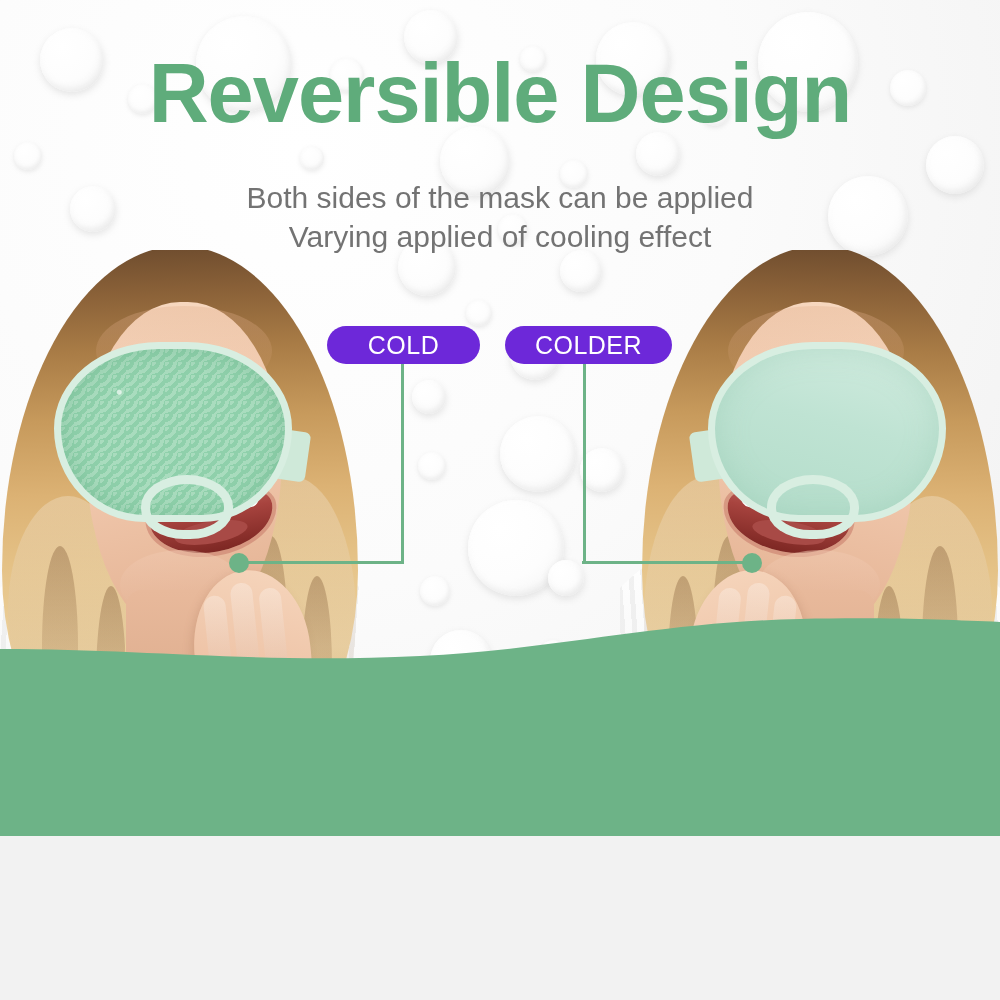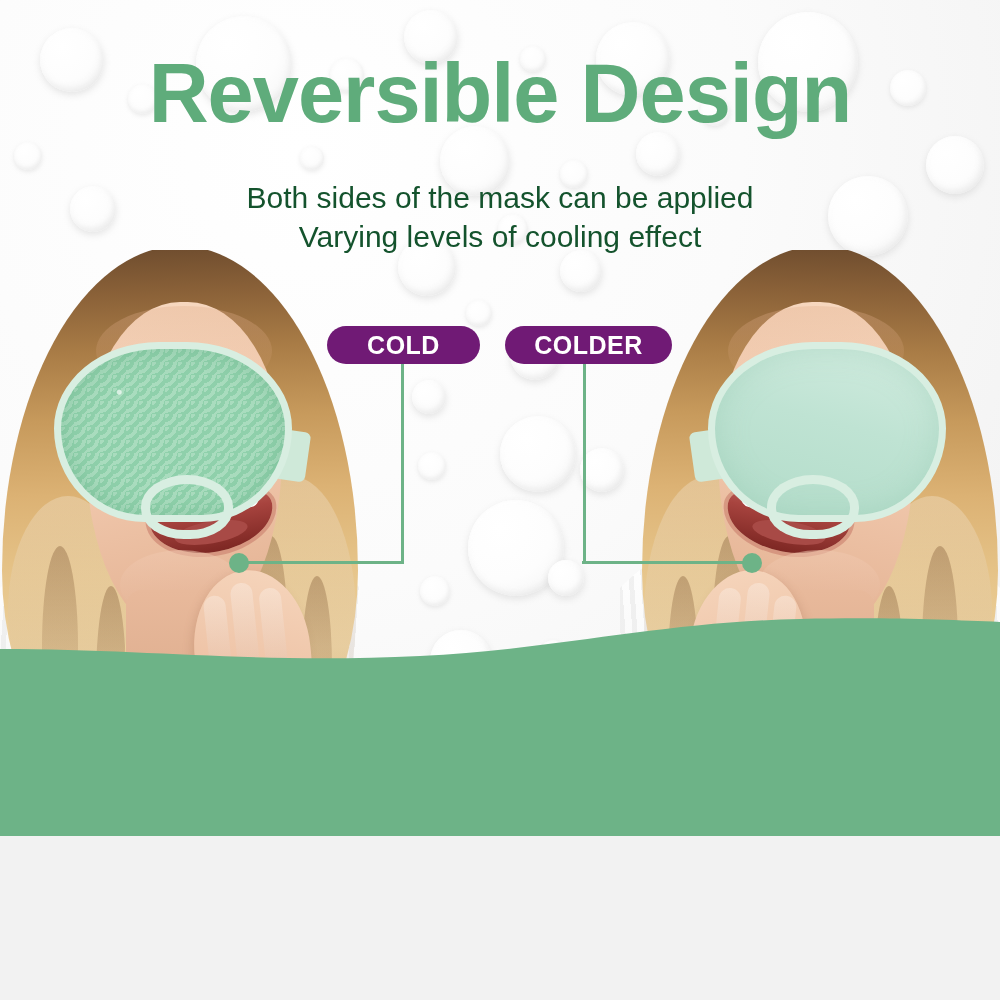--- a/index.html
+++ b/index.html
@@ -19,21 +19,21 @@
   .drop{position:absolute;border-radius:50%;
         background:radial-gradient(circle at 34% 30%, #ffffff 0%, #fdfdfd 55%, #f3f3f3 100%);
         box-shadow:0 3px 7px rgba(175,175,175,.30), inset -2px -3px 6px rgba(205,205,205,.30), inset 2px 3px 5px rgba(255,255,255,.95);}
   .drop.sm{box-shadow:0 2px 4px rgba(180,180,180,.25), inset -1px -2px 4px rgba(205,205,205,.25);}
 
   
   .title{position:absolute;left:0;right:0;top:52px;text-align:center;
          font-size:83px;line-height:1;font-weight:700;letter-spacing:-1px;
          color:#5FAC7B;}
   .subtitle{position:absolute;left:0;right:0;top:178px;text-align:center;
-            color:#14532d;font-size:30px;line-height:39px;font-weight:400;}
+            color:#737373;font-size:30px;line-height:39px;font-weight:400;}
   .subtitle span{display:block;}
 
   
   .model{position:absolute;top:250px;height:580px;overflow:hidden;}
   .model.left{left:0;width:360px;}
   .model.right{left:620px;width:380px;}
   .model.right .figure{transform:scaleX(-1);}
   .figure{position:absolute;inset:0;}
 
   
@@ -114,22 +114,22 @@
           repeating-radial-gradient(circle at 6px 6px, #bde6cd 0 4px, #9bd6b6 4px 9px),
           #9ed5b5;
         background-size:auto, 13px 13px, 15px 15px, auto;
         box-shadow:inset 0 0 26px rgba(90,160,120,.35);}
   
   .mask.plush .mask-body{
         background:linear-gradient(165deg,#d2ece0 0%,#bfe3d3 45%,#b2dcc9 100%);
         box-shadow:inset 0 0 30px rgba(140,195,170,.35);}
 
   
-  .badge{position:absolute;height:38px;border-radius:19px;background:#701a75;
-         color:#ffffff;font-weight:700;font-size:25px;letter-spacing:.5px;
+  .badge{position:absolute;height:38px;border-radius:19px;background:#6d28d9;
+         color:#ffffff;font-weight:400;font-size:25px;letter-spacing:.5px;
          display:flex;align-items:center;justify-content:center;}
   .badge.cold{left:327px;top:326px;width:153px;}
   .badge.colder{left:505px;top:326px;width:167px;}
   .vline{position:absolute;width:3px;background:#6DB387;}
   .vline.l{left:401px;top:364px;height:199px;}
   .vline.r{left:583px;top:364px;height:199px;}
   .hline{position:absolute;height:3px;background:#6DB387;}
   .hline.l{left:240px;top:561px;width:164px;}
   .hline.r{left:582px;top:561px;width:170px;}
   .dot{position:absolute;width:20px;height:20px;border-radius:50%;background:#6DB387;}
@@ -186,21 +186,21 @@
       <div class="drop" style="left:496px;top:698px;width:48px;height:48px;"></div>
       <div class="drop sm" style="left:432px;top:744px;width:30px;height:30px;"></div>
       <div class="drop" style="left:540px;top:760px;width:40px;height:40px;"></div>
       <div class="drop sm" style="left:470px;top:788px;width:24px;height:24px;"></div>
     </div>
   </div>
 
   <div class="title">Reversible Design</div>
   <div class="subtitle">
     <span>Both sides of the mask can be applied</span>
-    <span>Varying levels of cooling effect</span>
+    <span>Varying applied of cooling effect</span>
   </div>
 
   <div class="model left">
     <div class="figure">
       <div class="sweater"></div>
       <div class="hair">
         <div class="hair-wave" style="left:6px;top:250px;width:120px;height:230px;"></div>
         <div class="hair-wave" style="left:224px;top:230px;width:130px;height:280px;"></div>
         <div class="hair-strand" style="left:40px;top:300px;width:36px;height:200px;"></div>
         <div class="hair-strand" style="left:94px;top:340px;width:30px;height:190px;"></div>

